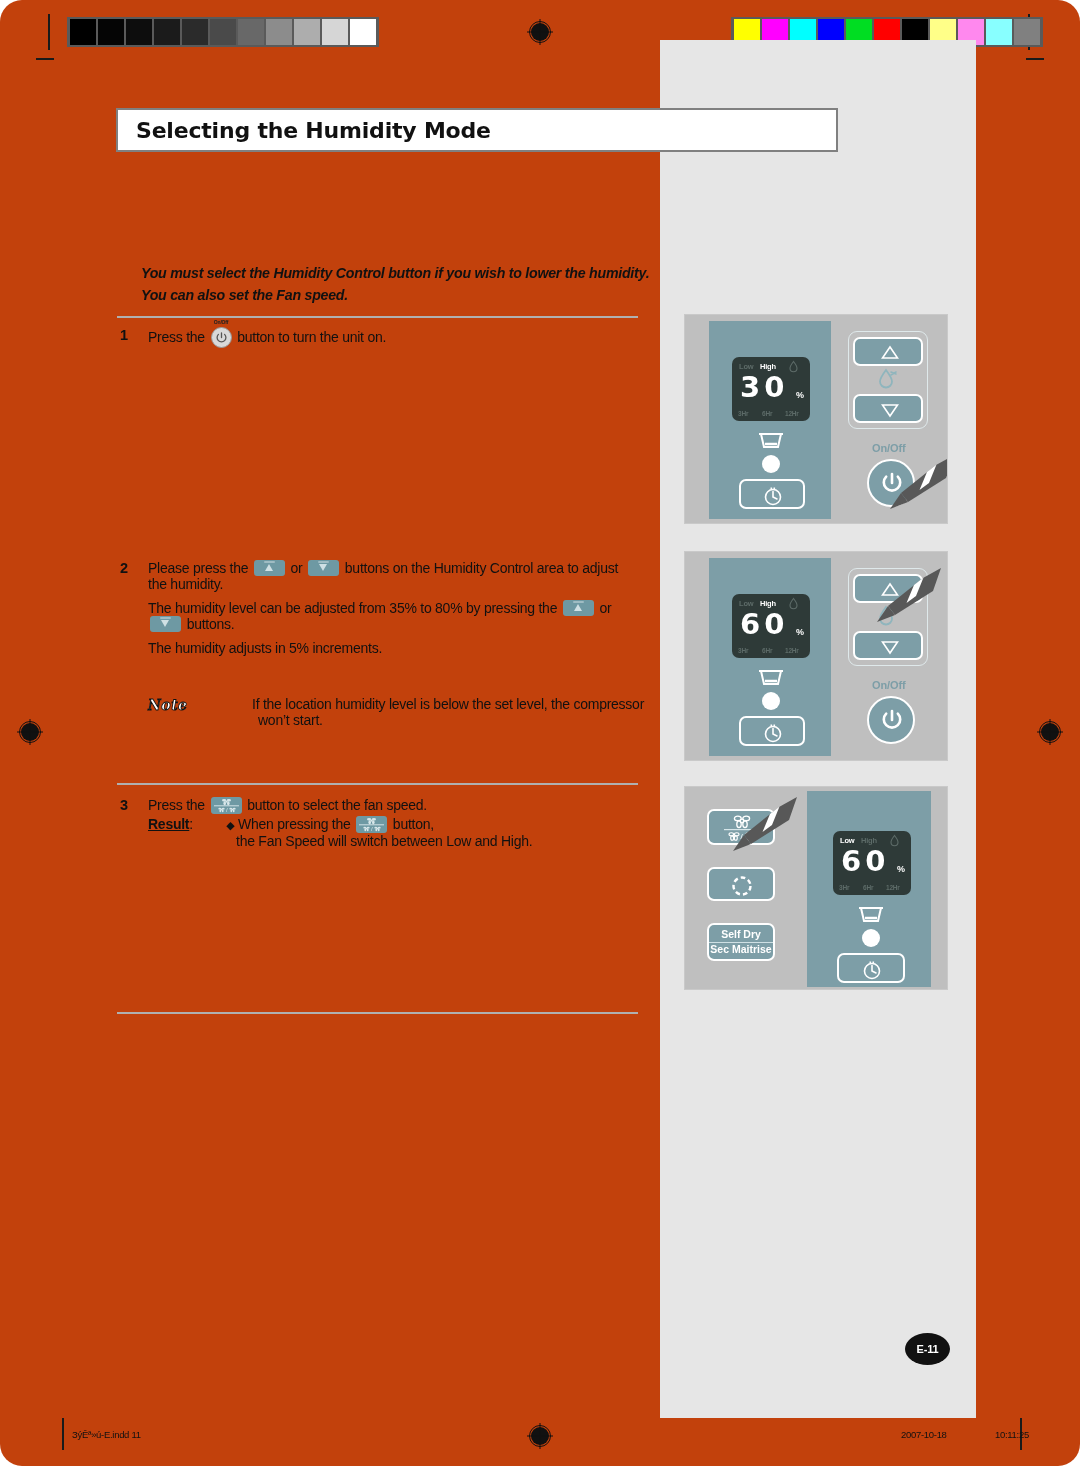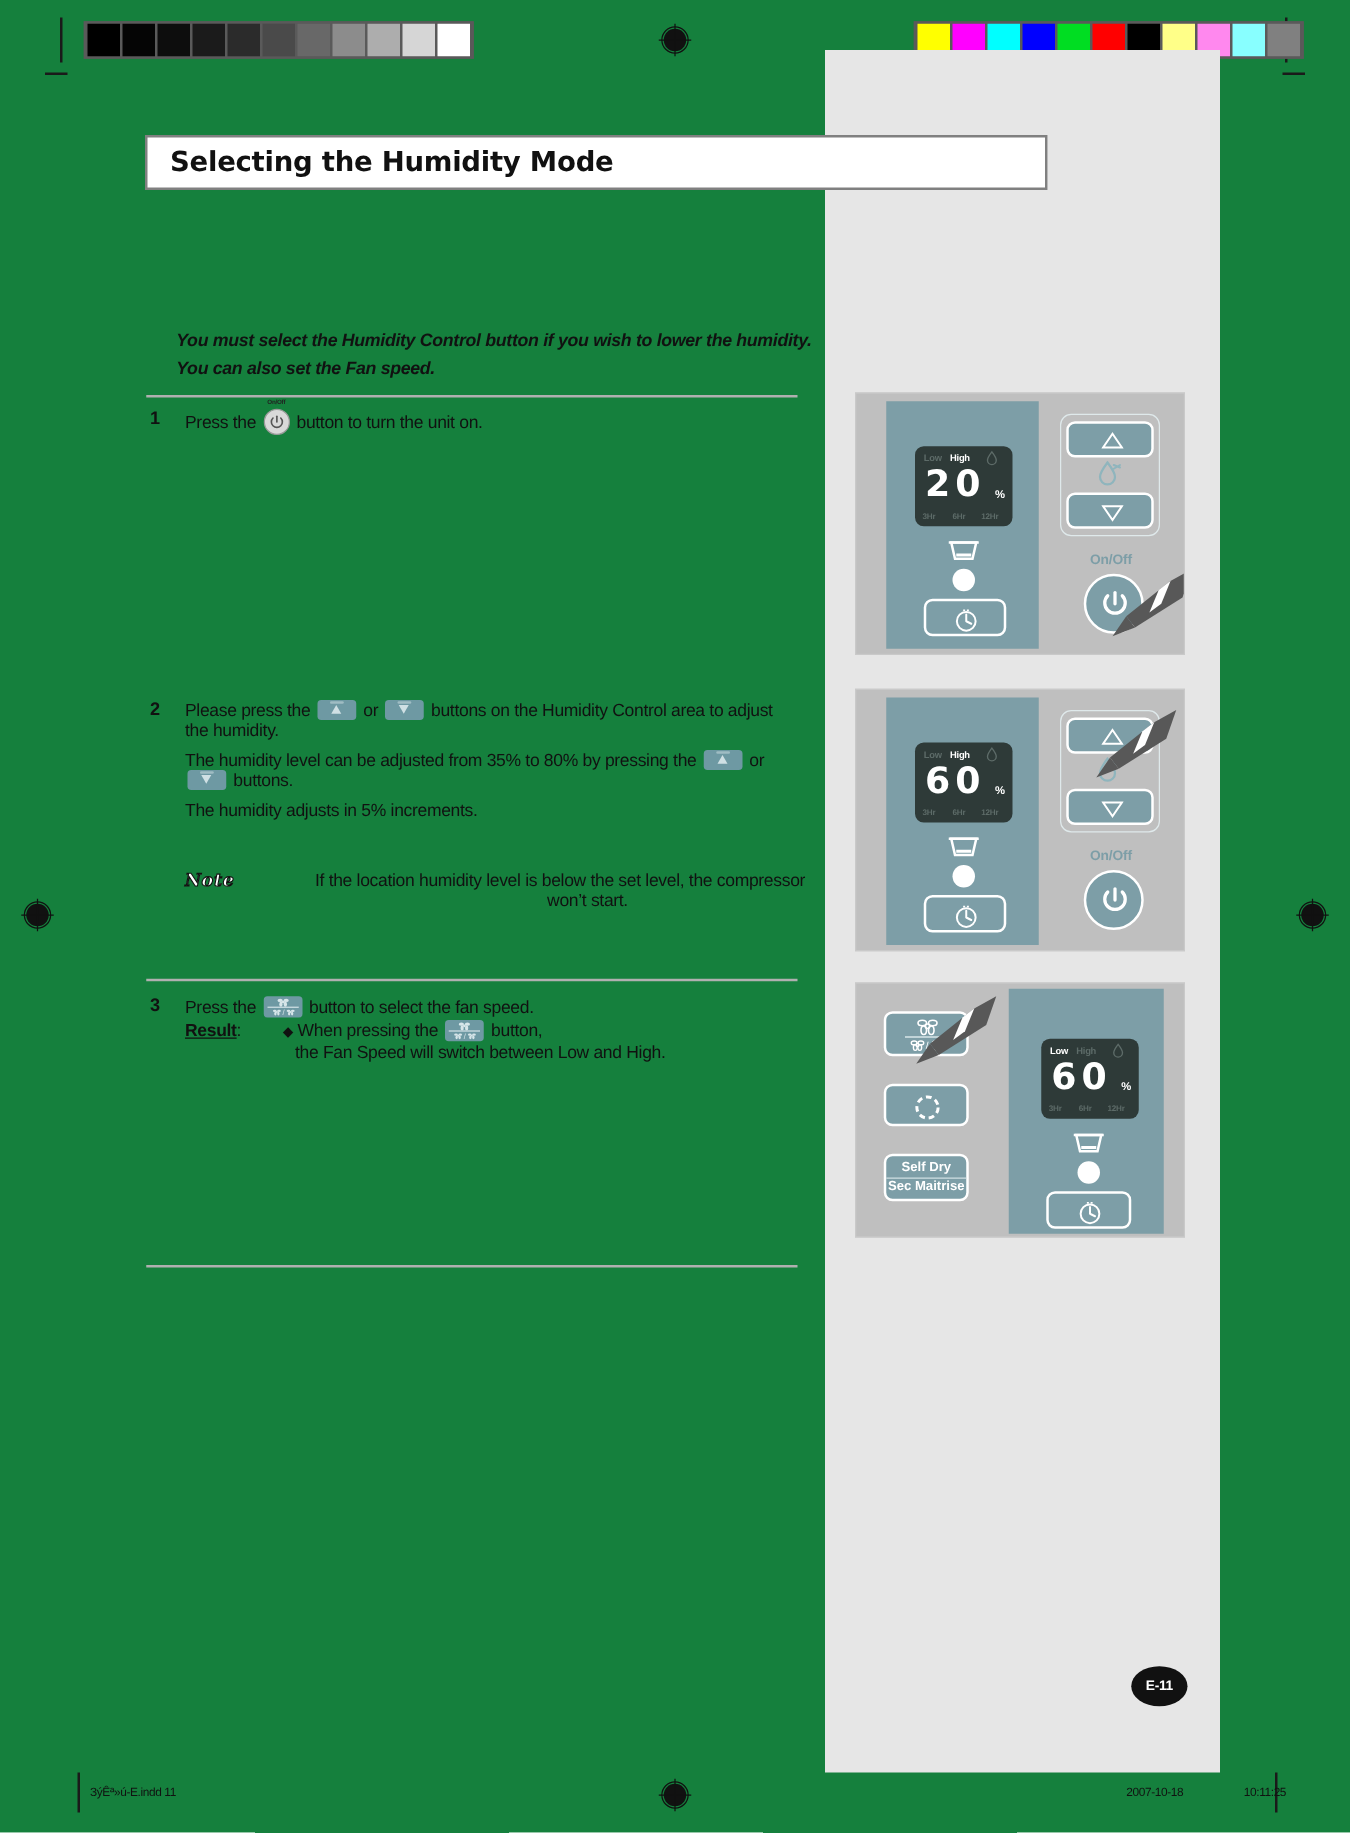--- a/index.html
+++ b/index.html
@@ -2,21 +2,21 @@
 <html><head>
 <meta charset="utf-8">
 <style>
   * { box-sizing: border-box; margin: 0; padding: 0; }
   html, body {
     width: 1080px; height: 1466px;
     background: #ffffff;
     font-family: "Liberation Sans", sans-serif;
     overflow: hidden;
   }
-  #page { position: relative; width: 1080px; height: 1466px; background: #15803d; }
+  #page { position: relative; width: 1080px; height: 1466px; background: #c2410c; border-radius: 22px; }
 
   
   .tick-v { position: absolute; width: 2px; background: #1a1a1a; }
   .tick-h { position: absolute; height: 2px; background: #1a1a1a; }
 
   .gray-strip {
     position: absolute; left: 67px; top: 17px;
     height: 30px; display: flex; border: 2px solid #5a5a5a; background: #5a5a5a;
   }
   .gray-strip .sw { width: 26px; height: 26px; margin: 0 1px; }
@@ -309,21 +309,21 @@
     <span class="ln">
       <span class="ico-key down"><span class="cap"></span></span>
       <span>buttons.</span>
     </span>
     <span class="ln" style="margin-top:8px;">The humidity adjusts in 5% increments.</span>
   </div>
 
   <div class="note-badge" style="left:148px; top:697px;">Note</div>
   <div class="step-body" style="left:215px; top:696px; width:430px; font-size:14px; color:#111;margin-left:37px;">
     <span class="ln">If the location humidity level is below the set level, the compressor</span>
-    <span class="ln" style="padding-left:6px;text-align:center;">won’t start.</span>
+    <span class="ln" style="padding-left:6px;">won’t start.</span>
   </div>
 
   <div class="step-num" style="left:120px; top:797px;">3</div>
   <div class="step-body" style="left:148px; top:797px; width:495px; font-size:14px; color:#111;">
     <span class="ln">
       <span>Press the</span>
       <span class="ico-fan">
         <svg width="31" height="17" viewBox="0 0 31 17">
           <g fill="#d7e6e9">
             <circle cx="15.5" cy="4.6" r="1.1"></circle>
@@ -391,21 +391,21 @@
 
   <div class="panel" style="left:684px; top:314px; width:264px; height:210px;">
     <div class="teal" style="left:24px; top:6px; width:122px; height:198px;"></div>
 
     <div class="lcd" style="left:47px; top:42px; width:78px; height:64px;">
       <span class="top-lbl" style="left:7px; color:#5d6b68;">Low</span>
       <span class="top-lbl" style="left:28px; color:#ffffff;">High</span>
       <svg style="position:absolute; left:55px; top:3px;" width="13" height="13" viewBox="0 0 13 13">
         <path d="M6.5 1.5 C6.5 1.5 3 6 3 8.2 A3.5 3.5 0 0 0 10 8.2 C10 6 6.5 1.5 6.5 1.5 Z" fill="none" stroke="#5d6b68" stroke-width="1.1"></path>
       </svg>
-      <span class="digits" style="left:8px; top:13px; font-size:29px; letter-spacing:4px;">20</span>
+      <span class="digits" style="left:8px; top:13px; font-size:29px; letter-spacing:4px;">30</span>
       <span class="pct" style="left:64px; top:33px;">%</span>
       <span class="bot-lbl" style="left:6px;">3Hr</span>
       <span class="bot-lbl" style="left:30px;">6Hr</span>
       <span class="bot-lbl" style="left:53px;">12Hr</span>
     </div>
 
     <svg class="tank-icon" style="left:72px; top:116px;" width="28" height="20" viewBox="0 0 28 20">
       <path d="M4 3 L24 3 L21 16 L7 16 Z" fill="none" stroke="#ffffff" stroke-width="2"></path>
       <path d="M2 3 L26 3" stroke="#ffffff" stroke-width="2"></path>
       <path d="M8 13 L20 13" stroke="#ffffff" stroke-width="2.5"></path>

